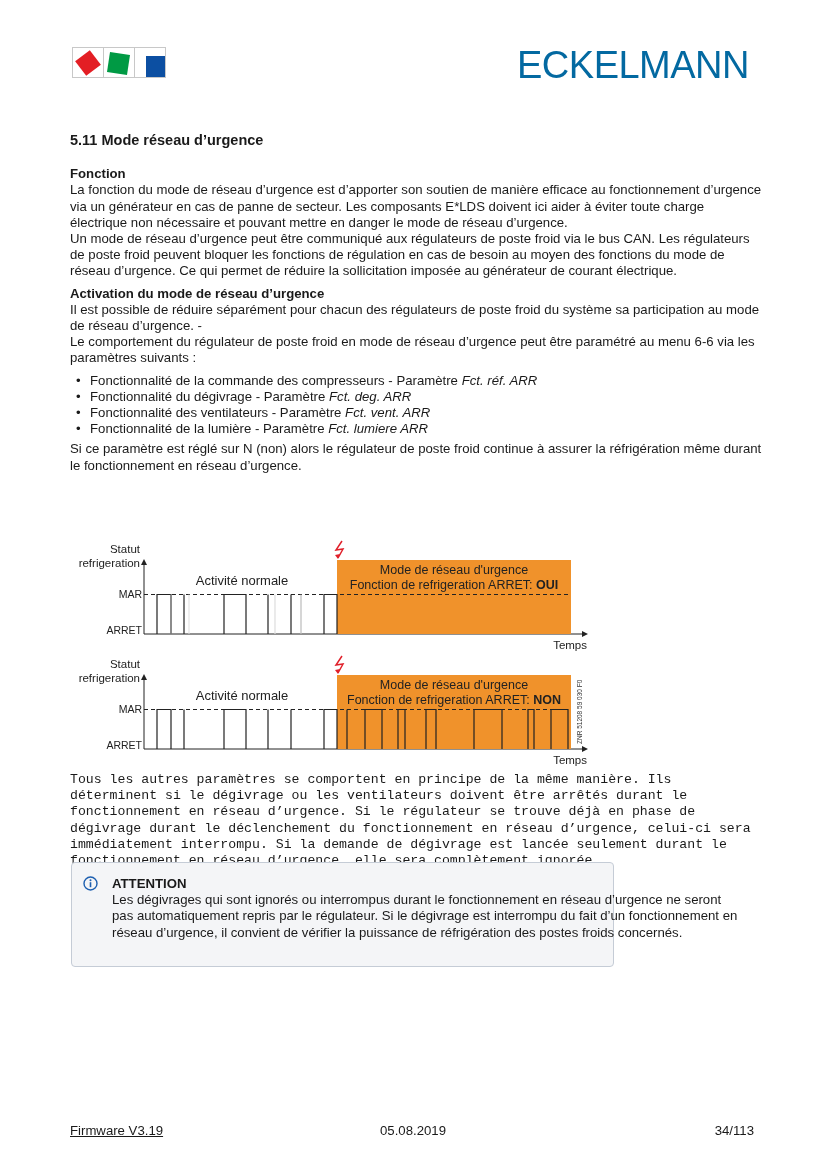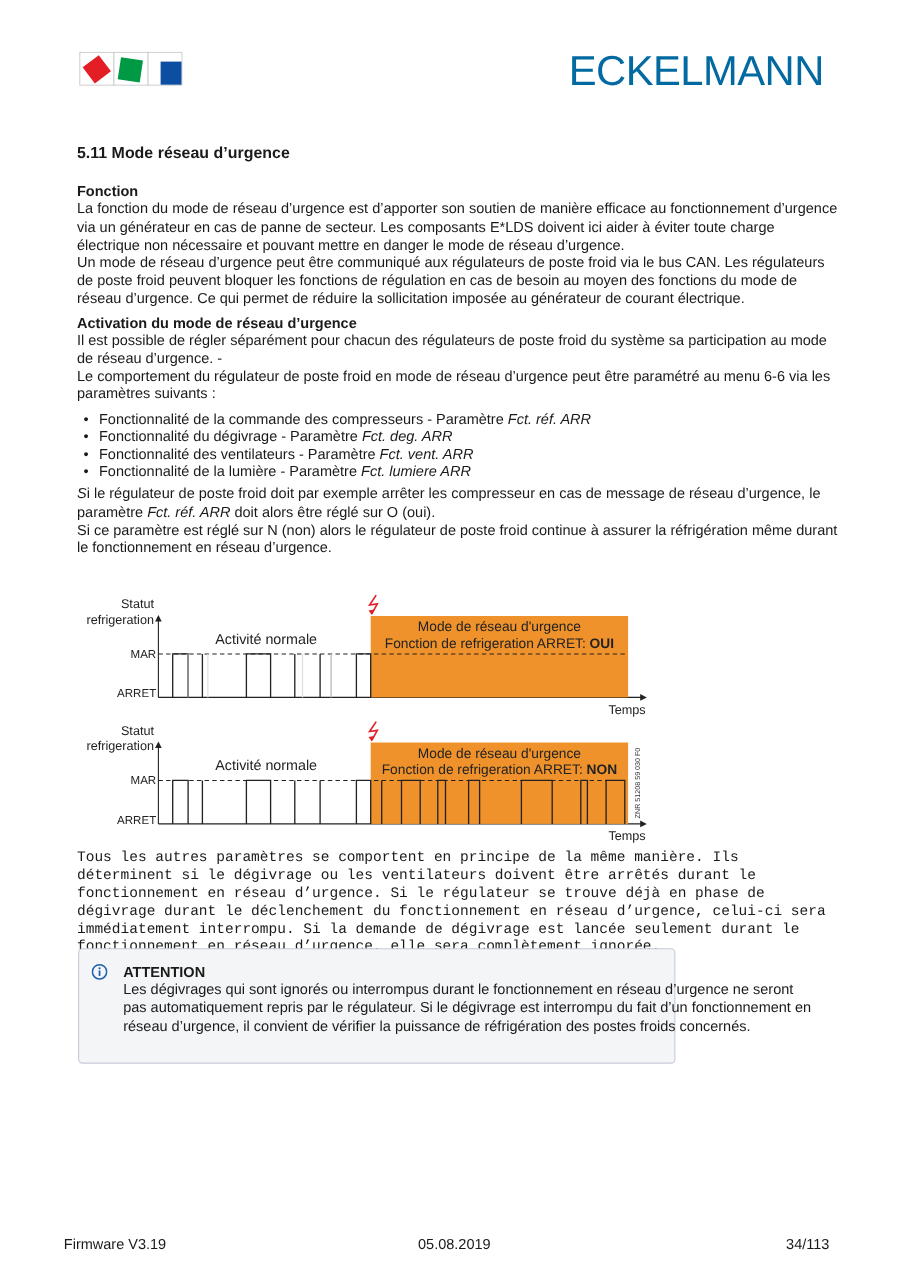--- a/index.html
+++ b/index.html
@@ -42,31 +42,30 @@
 <div class="logo-right">ECKELMANN</div>
 
 <div class="content">
   <h1>5.11  Mode réseau d’urgence</h1>
 
   <h2>Fonction</h2>
   <p>La fonction du mode de réseau d’urgence est d’apporter son soutien de manière efficace au fonctionnement d’urgence via un générateur en cas de panne de secteur. Les composants E*LDS doivent ici aider à éviter toute charge électrique non nécessaire et pouvant mettre en danger le mode de réseau d’urgence.</p>
   <p>Un mode de réseau d’urgence peut être communiqué aux régulateurs de poste froid via le bus CAN. Les régulateurs de poste froid peuvent bloquer les fonctions de régulation en cas de besoin au moyen des fonctions du mode de réseau d’urgence. Ce qui permet de réduire la sollicitation imposée au générateur de courant électrique.</p>
 
   <h2 class="gap6">Activation du mode de réseau d’urgence</h2>
-  <p>Il est possible de régler séparément pour chacun des régulateurs de poste froid du système sa participation au mode de réseau d’urgence. -</p>
+  <p>Il est possible de réduire séparément pour chacun des régulateurs de poste froid du système sa participation au mode de réseau d’urgence. -</p>
   <p>Le comportement du régulateur de poste froid en mode de réseau d’urgence peut être paramétré au menu 6-6 via les paramètres suivants :</p>
 
   <ul>
     <li><span>Fonctionnalité de la commande des compresseurs - Paramètre </span><em>Fct. réf. ARR</em></li>
     <li><span>Fonctionnalité du dégivrage - Paramètre </span><em>Fct. deg. ARR</em></li>
     <li><span>Fonctionnalité des ventilateurs - Paramètre </span><em>Fct. vent. ARR</em></li>
     <li><span>Fonctionnalité de la lumière - Paramètre </span><em>Fct.  lumiere ARR</em></li>
   </ul>
 
-  <p><em>S</em><span>i le régulateur de poste froid doit par exemple arrêter les compresseur en cas de message de réseau d’urgence, le paramètre </span><em>Fct. réf. ARR</em><span> doit alors être réglé sur O (oui).</span></p>
   <p>Si ce paramètre est réglé sur N (non) alors le régulateur de poste froid continue à assurer la réfrigération même durant le fonctionnement en réseau d’urgence.</p>
 </div>
 
 <div class="diagram">
   <svg width="530" height="232" viewBox="0 0 530 232" font-family="Liberation Sans, sans-serif">
 
     <g>
       <text x="70" y="16" font-size="11.5" text-anchor="end" fill="#222">Statut</text>
       <text x="70" y="30" font-size="11.5" text-anchor="end" fill="#222">refrigeration</text>
 
@@ -154,15 +153,15 @@
     <svg width="15" height="15" viewBox="0 0 15 15">
       <circle cx="7.5" cy="7.5" r="6.5" fill="none" stroke="#1d5fb0" stroke-width="1.4"></circle>
       <circle cx="7.5" cy="4.3" r="1" fill="#1d5fb0"></circle>
       <rect x="6.7" y="6.2" width="1.6" height="5" fill="#1d5fb0"></rect>
     </svg>
   </span>
   <div class="title">ATTENTION</div>
   <div class="body">Les dégivrages qui sont ignorés ou interrompus durant le fonctionnement en réseau d’urgence ne seront pas automatiquement repris par le régulateur. Si le dégivrage est interrompu du fait d’un fonctionnement en réseau d’urgence, il convient de vérifier la puissance de réfrigération des postes froids concernés.</div>
 </div>
 
-<div class="footer" style="left: 58px;">Firmware V3.19</div>
+<div class="footer" style="left: 70px; text-decoration: underline;">Firmware V3.19</div>
 <div class="footer" style="left: 380px;">05.08.2019</div>
 <div class="footer" style="right: 73px;">34/113</div>
 
 </body></html>

